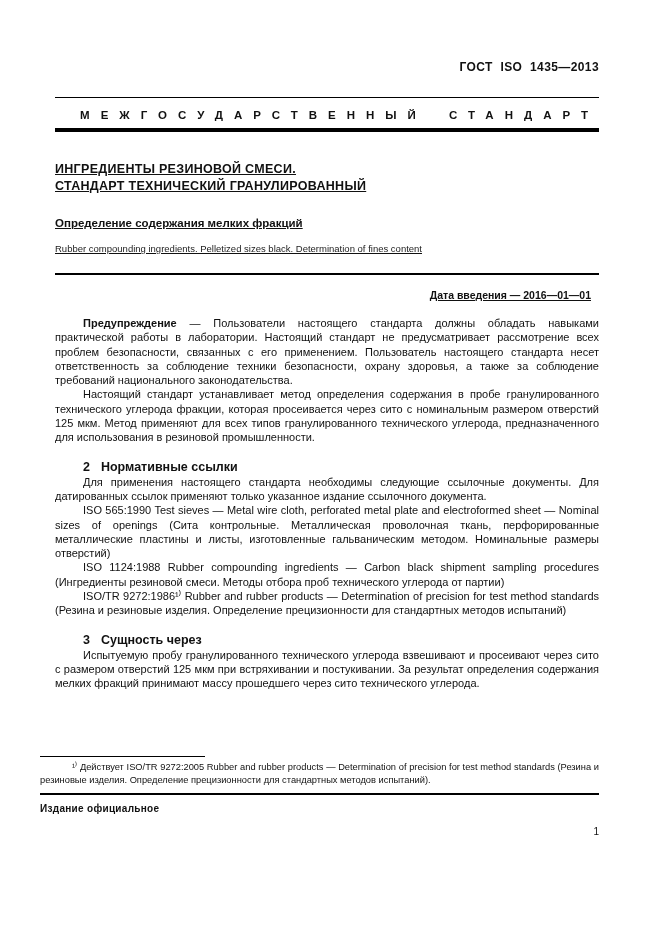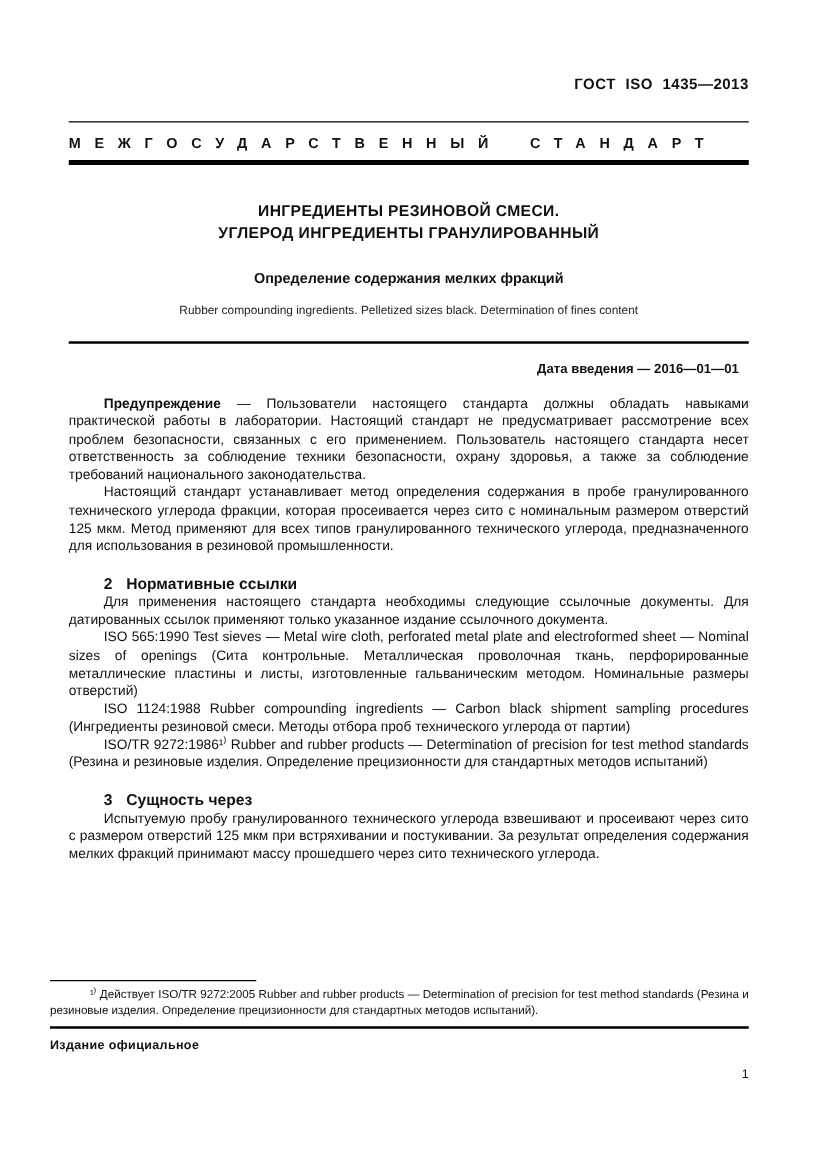--- a/index.html
+++ b/index.html
@@ -19,30 +19,30 @@
     text-align:right;
     font-weight:bold;
     font-size:12px;line-height:14px;
     word-spacing:4px;
     letter-spacing:.4px;
   }
   .rule{background:#000;border:0;}
   .rule-thin{height:1px;margin-top:23px;}
   .std-type{
     margin-top:7px;
-    text-align:left;
+    text-align:right;
     font-weight:bold;
     font-size:11.5px;line-height:20px;
     letter-spacing:11px;
     word-spacing:8px;
     white-space:nowrap;
   }
   .rule-thick{height:4px;margin-top:3px;}
 
-  .title-block{text-align:center;}
+  .title-block{text-decoration:underline;}
   .title-ru{
     margin-top:29px;
     font-weight:bold;
     font-size:12.5px;line-height:17px;
     letter-spacing:.3px;
   }
   .subtitle-ru{
     margin-top:21px;
     font-weight:bold;
     font-size:11.5px;line-height:15px;
@@ -53,20 +53,21 @@
     color:#222;
   }
   .rule-mid{height:2px;margin-top:18px;}
 
   .date-line{
     margin-top:14px;
     text-align:right;
     font-weight:bold;
     font-size:10.5px;line-height:13px;
     padding-right:8px;
+    text-decoration:underline;
   }
 
   p.body{
     margin:0;
     font-size:11px;line-height:14.3px;
     text-align:justify;
     text-indent:28px;
   }
   p.warning{margin-top:14px;}
   .lead{font-weight:bold;}
@@ -74,21 +75,21 @@
   h2.sec{
     margin:14px 0 0 28px;
     font-size:12.5px;line-height:16px;
     font-weight:bold;
   }
   h2.sec .sec-num{margin-right:11px;}
   .sec-body{margin-top:9px;}
 
   .footer-area{
     position:absolute;
-    left:40px;right:77px;top:784px;
+    left:40px;right:77px;top:756px;
   }
   .fn-rule{height:1px;width:165px;}
   p.footnote{
     margin:4px 0 0 0;
     font-size:9.3px;line-height:12.5px;
     text-align:justify;
     text-indent:32px;
   }
   .rule-footer{height:2px;margin-top:7px;}
   .edition{
@@ -113,21 +114,21 @@
 
     <div class="rule rule-thin"></div>
 
     <div class="std-type">МЕЖГОСУДАРСТВЕННЫЙ СТАНДАРТ</div>
 
     <div class="rule rule-thick"></div>
 
     <div class="title-block">
       <div class="title-ru">
         <div>ИНГРЕДИЕНТЫ РЕЗИНОВОЙ СМЕСИ.</div>
-        <div>УГЛЕРОД ИНГРЕДИЕНТЫ ГРАНУЛИРОВАННЫЙ</div>
+        <div>СТАНДАРТ ТЕХНИЧЕСКИЙ ГРАНУЛИРОВАННЫЙ</div>
       </div>
       <div class="subtitle-ru">Определение содержания мелких фракций</div>
       <div class="subtitle-en">Rubber compounding ingredients. Pelletized sizes black. Determination of fines content</div>
     </div>
 
     <div class="rule rule-mid"></div>
 
     <div class="date-line">Дата введения — 2016—01—01</div>
 
     <p class="body warning"><span class="lead">Предупреждение</span><span> — Пользователи настоящего стандарта должны обладать навыками практической работы в лаборатории. Настоящий стандарт не предусматривает рассмотрение всех проблем безопасности, связанных с его применением. Пользователь настоящего стандарта несет ответственность за соблюдение техники безопасности, охрану здоровья, а также за соблюдение требований национального законодательства.</span></p>

